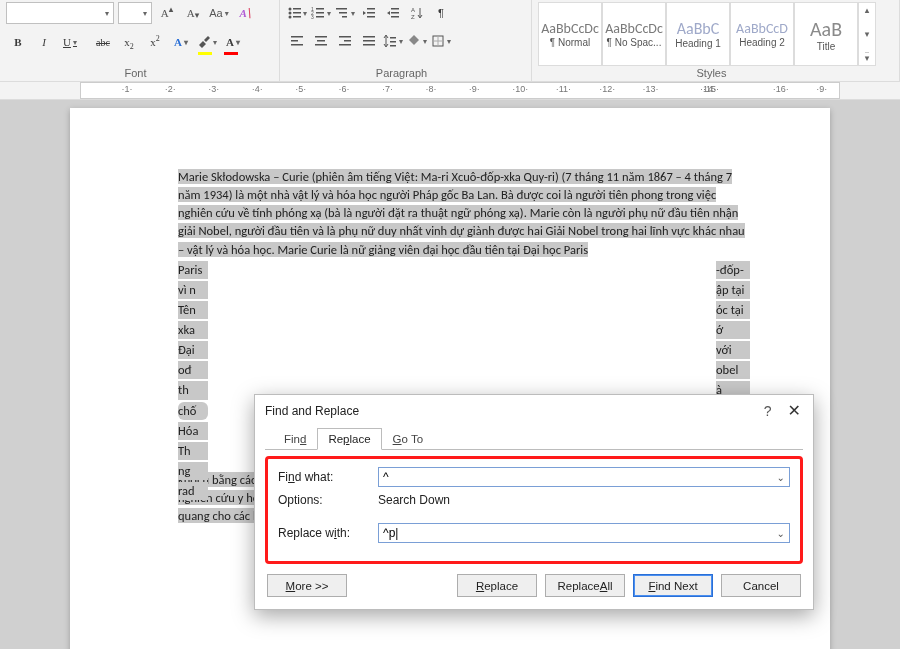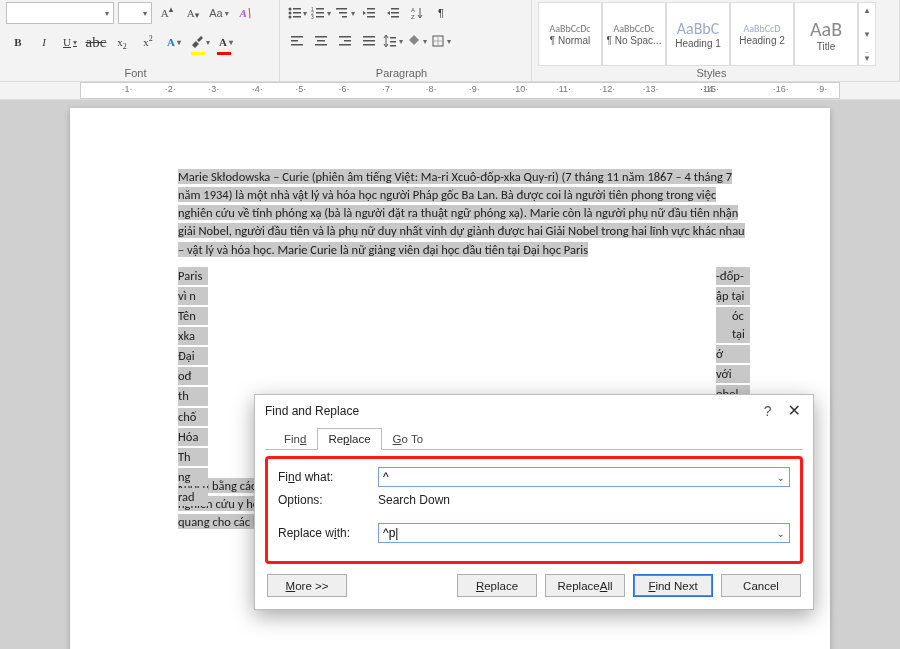--- a/index.html
+++ b/index.html
@@ -64,21 +64,21 @@
   .styles-gallery{display:flex;height:64px;gap:0;}
   .style-card{
     width:64px;
     border:1px solid #dcdcdc;
     background:#fff;
     display:flex;flex-direction:column;
     align-items:center;justify-content:center;
     padding:2px;cursor:pointer;
   }
   .style-card.more{width:18px;display:flex;flex-direction:column;justify-content:space-between;}
-  .style-preview{font-family:Calibri,"Times New Roman",serif;color:#7a7a7a;font-size:10px;}
+  .style-preview{font-family:Calibri,"Times New Roman",serif;color:#7a7a7a;font-size:14px;}
   .style-preview.big{font-size:20px;color:#8a8a8a;}
   .style-name{font-size:10px;color:#555;margin-top:4路;}
 
   
   .ruler {
     height: 18px;
     background: #f3f3f3;
     border-bottom:1px solid #dcdcdc;
     display:flex;align-items:center;
     padding-left:80px;
@@ -211,21 +211,21 @@
       <div class="ico-sq" style="font-weight:bold;">
           <span>B</span>
         </div>
       <div class="ico-sq" style="font-style:italic;">
           <span>I</span>
         </div>
       <div class="ico-sq" style="text-decoration:underline;">
           <span>U</span>
           <span class="caret">▾</span>
         </div>
-      <div class="ico-sq" style="text-decoration:line-through;font-size:15px;">
+      <div class="ico-sq" style="text-decoration:line-through;font-size:10px;margin-left:7px;">
           <span>abc</span>
         </div>
       <div class="ico-sq">
           <span>x</span>
           <span class="sub" style="position:relative;top:4px;">2</span>
         </div>
       <div class="ico-sq">
           <span>x</span>
           <span class="sub" style="position:relative;top:-4px;">2</span>
         </div>
@@ -417,39 +417,39 @@
       <span class="ruler-tick" style="left: 691.857px;">·16·</span>
       <span class="ruler-tick" style="left: 735.286px;">·9·</span>
     </div>
 </div>
 
 <div class="doc-area">
   <div class="page">
     <span class="doc-text">Marie Skłodowska – Curie (phiên âm tiếng Việt: Ma-ri Xcuô-đốp-xka Quy-ri) (7 tháng 11 năm 1867 – 4 tháng 7 năm 1934) là một nhà vật lý và hóa học người Pháp gốc Ba Lan. Bà được coi là người tiên phong trong việc nghiên cứu về tính phóng xạ  (bà là người đặt ra thuật ngữ phóng xạ). Marie còn là người phụ nữ đầu tiên nhận giải Nobel, người đầu tiên và là phụ nữ duy nhất vinh dự giành được hai Giải Nobel trong hai lĩnh vực khác nhau – vật lý và hóa học. Marie Curie là nữ giảng viên đại học đầu tiên tại Đại học Paris</span>
 
     
-    <div style="position:relative;height:210px;margin-top:8px;">
+    <div style="position:relative;height:210px;margin-top:2px;">
       <div style="position:absolute;left:0;top:0;width:30px;" id="left-frags">
           <div class="doc-text" style="display: block; margin-bottom: 2px;">Paris</div>
           <div class="doc-text" style="display: block; margin-bottom: 2px;">vì n</div>
           <div class="doc-text" style="display: block; margin-bottom: 2px;">Tên</div>
           <div class="doc-text" style="display: block; margin-bottom: 2px;">xka</div>
           <div class="doc-text" style="display: block; margin-bottom: 2px;">Đại</div>
           <div class="doc-text" style="display: block; margin-bottom: 2px;">ođ</div>
           <div class="doc-text" style="display: block; margin-bottom: 2px;">th</div>
-          <div class="doc-text" style="display: block; margin-bottom: 2px;">chố</div>
+          <div class="doc-text" style="display: block; margin-bottom: 2px; border-radius: 6px;">chố</div>
           <div class="doc-text" style="display: block; margin-bottom: 2px;">Hóa</div>
           <div class="doc-text" style="display: block; margin-bottom: 2px;">Th</div>
           <div class="doc-text" style="display: block; margin-bottom: 2px;">ng</div>
           <div class="doc-text" style="display: block; margin-bottom: 2px;">rad</div>
         </div>
       <div style="position:absolute;right:0;top:0;width:34px;text-align:right;" id="right-frags">
           <div class="doc-text" style="display: block; margin-bottom: 2px;">-đốp-</div>
           <div class="doc-text" style="display: block; margin-bottom: 2px;">ập tại</div>
-          <div class="doc-text" style="display: block; margin-bottom: 2px; padding-left: 16px;">óc tại</div>
+          <div class="doc-text" style="display: block; margin-bottom: 2px;">óc tại</div>
           <div class="doc-text" style="display: block; margin-bottom: 2px;">ớ</div>
           <div class="doc-text" style="display: block; margin-bottom: 2px;"> với</div>
           <div class="doc-text" style="display: block; margin-bottom: 2px;">obel</div>
           <div class="doc-text" style="display: block; margin-bottom: 2px;"></div>
           <div class="doc-text" style="display: block; margin-bottom: 2px;">à thuật</div>
           <div class="doc-text" style="display: block; margin-bottom: 2px;">ng</div>
           <div class="doc-text" style="display: block; margin-bottom: 2px;">trị các</div>
         </div>
     </div>
 

